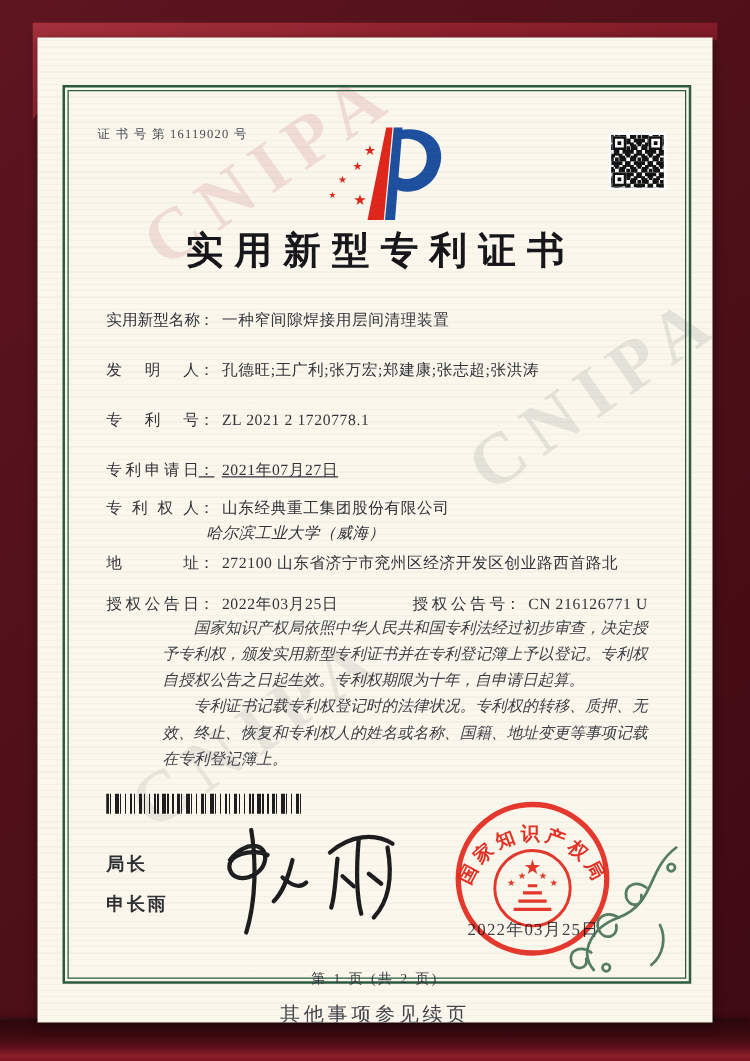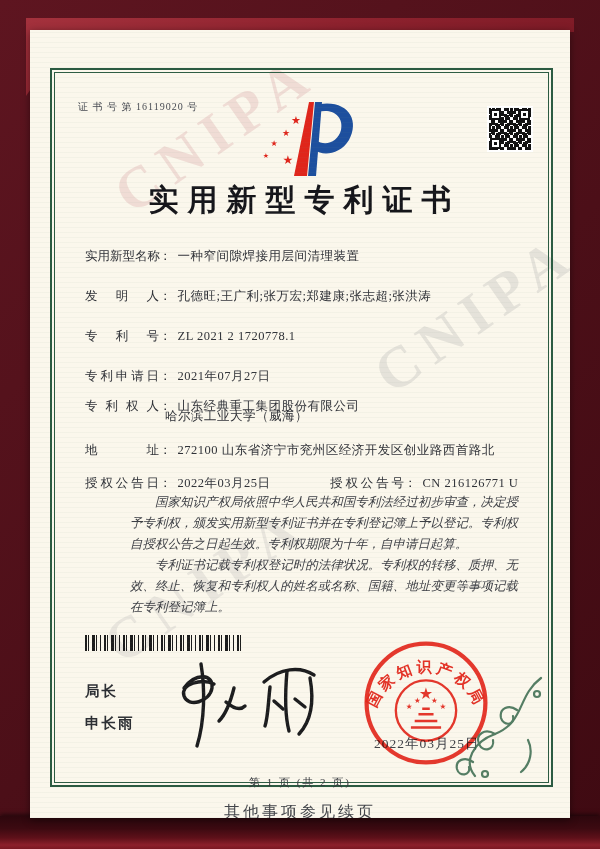--- a/index.html
+++ b/index.html
@@ -64,22 +64,22 @@
     font-size:30px; font-weight:bold; color:#15151a;
     letter-spacing:9px; text-indent:9px;
   }
   .fields { position:absolute; left:55px; top:218px; right:30px; font-size:12.5px; color:#303238; }
   .frow { position:absolute; left:0; white-space:nowrap; }
   .flabel {
     display:inline-block; width:74px; text-align:justify; text-align-last:justify;
     vertical-align:top;
   }
   .fvalue { margin-left:6px; letter-spacing:.5px; }
-  .r-name { top:0; } .r-inv { top:40px; } .r-pat { top:80px; } .r-fil { top:120px; }
-  .r-own { top:150px; } .own-l2 { position:absolute; left:80px; top:160px; letter-spacing:.5px; }
+  .r-name { top:0; } .r-inv { top:40px; } .r-pat { top:80px; } .r-fil { top:120px;text-decoration:underline; }
+  .r-own { top:150px; } .own-l2 { position:absolute; left:80px; top:170px; letter-spacing:.5px;font-style:italic; }
   .r-addr { top:194px; } .r-grant { top:227px; }
   .grant2 { position:absolute; left:245px; top:0; }
   .paras {
     position:absolute; left:52px; right:52px; top:462px;
     font-size:12.5px; line-height:21px; color:#3c3e44;
     font-style:italic; text-align:justify;margin-left:48px;
   }
   .paras p { text-indent:2em; }
   .barcode {
     position:absolute; left:55px; top:605px; width:156px; height:16px;

